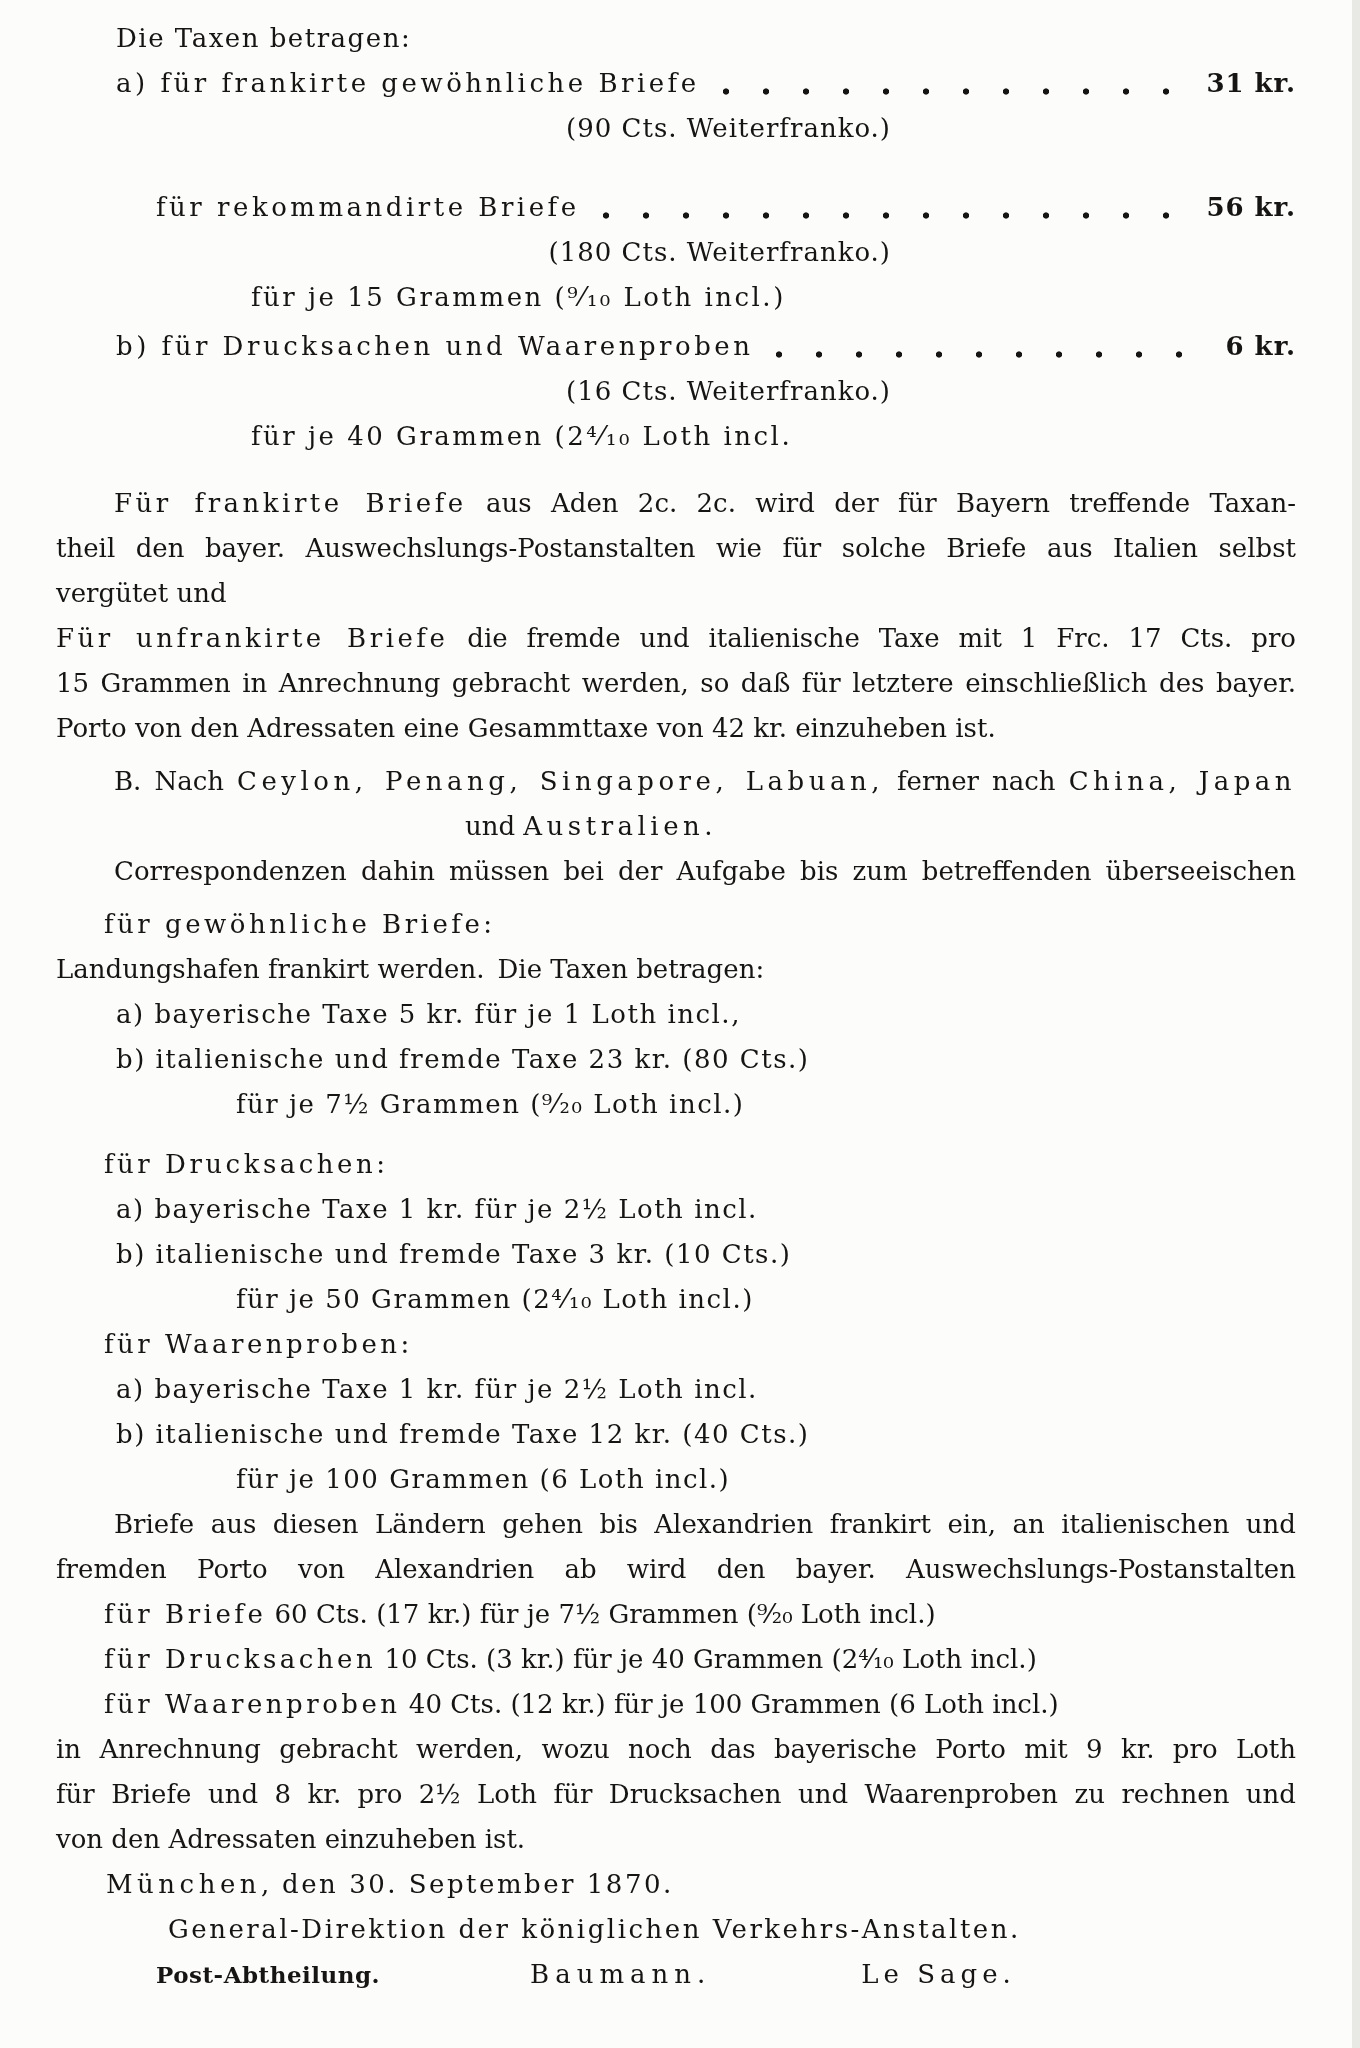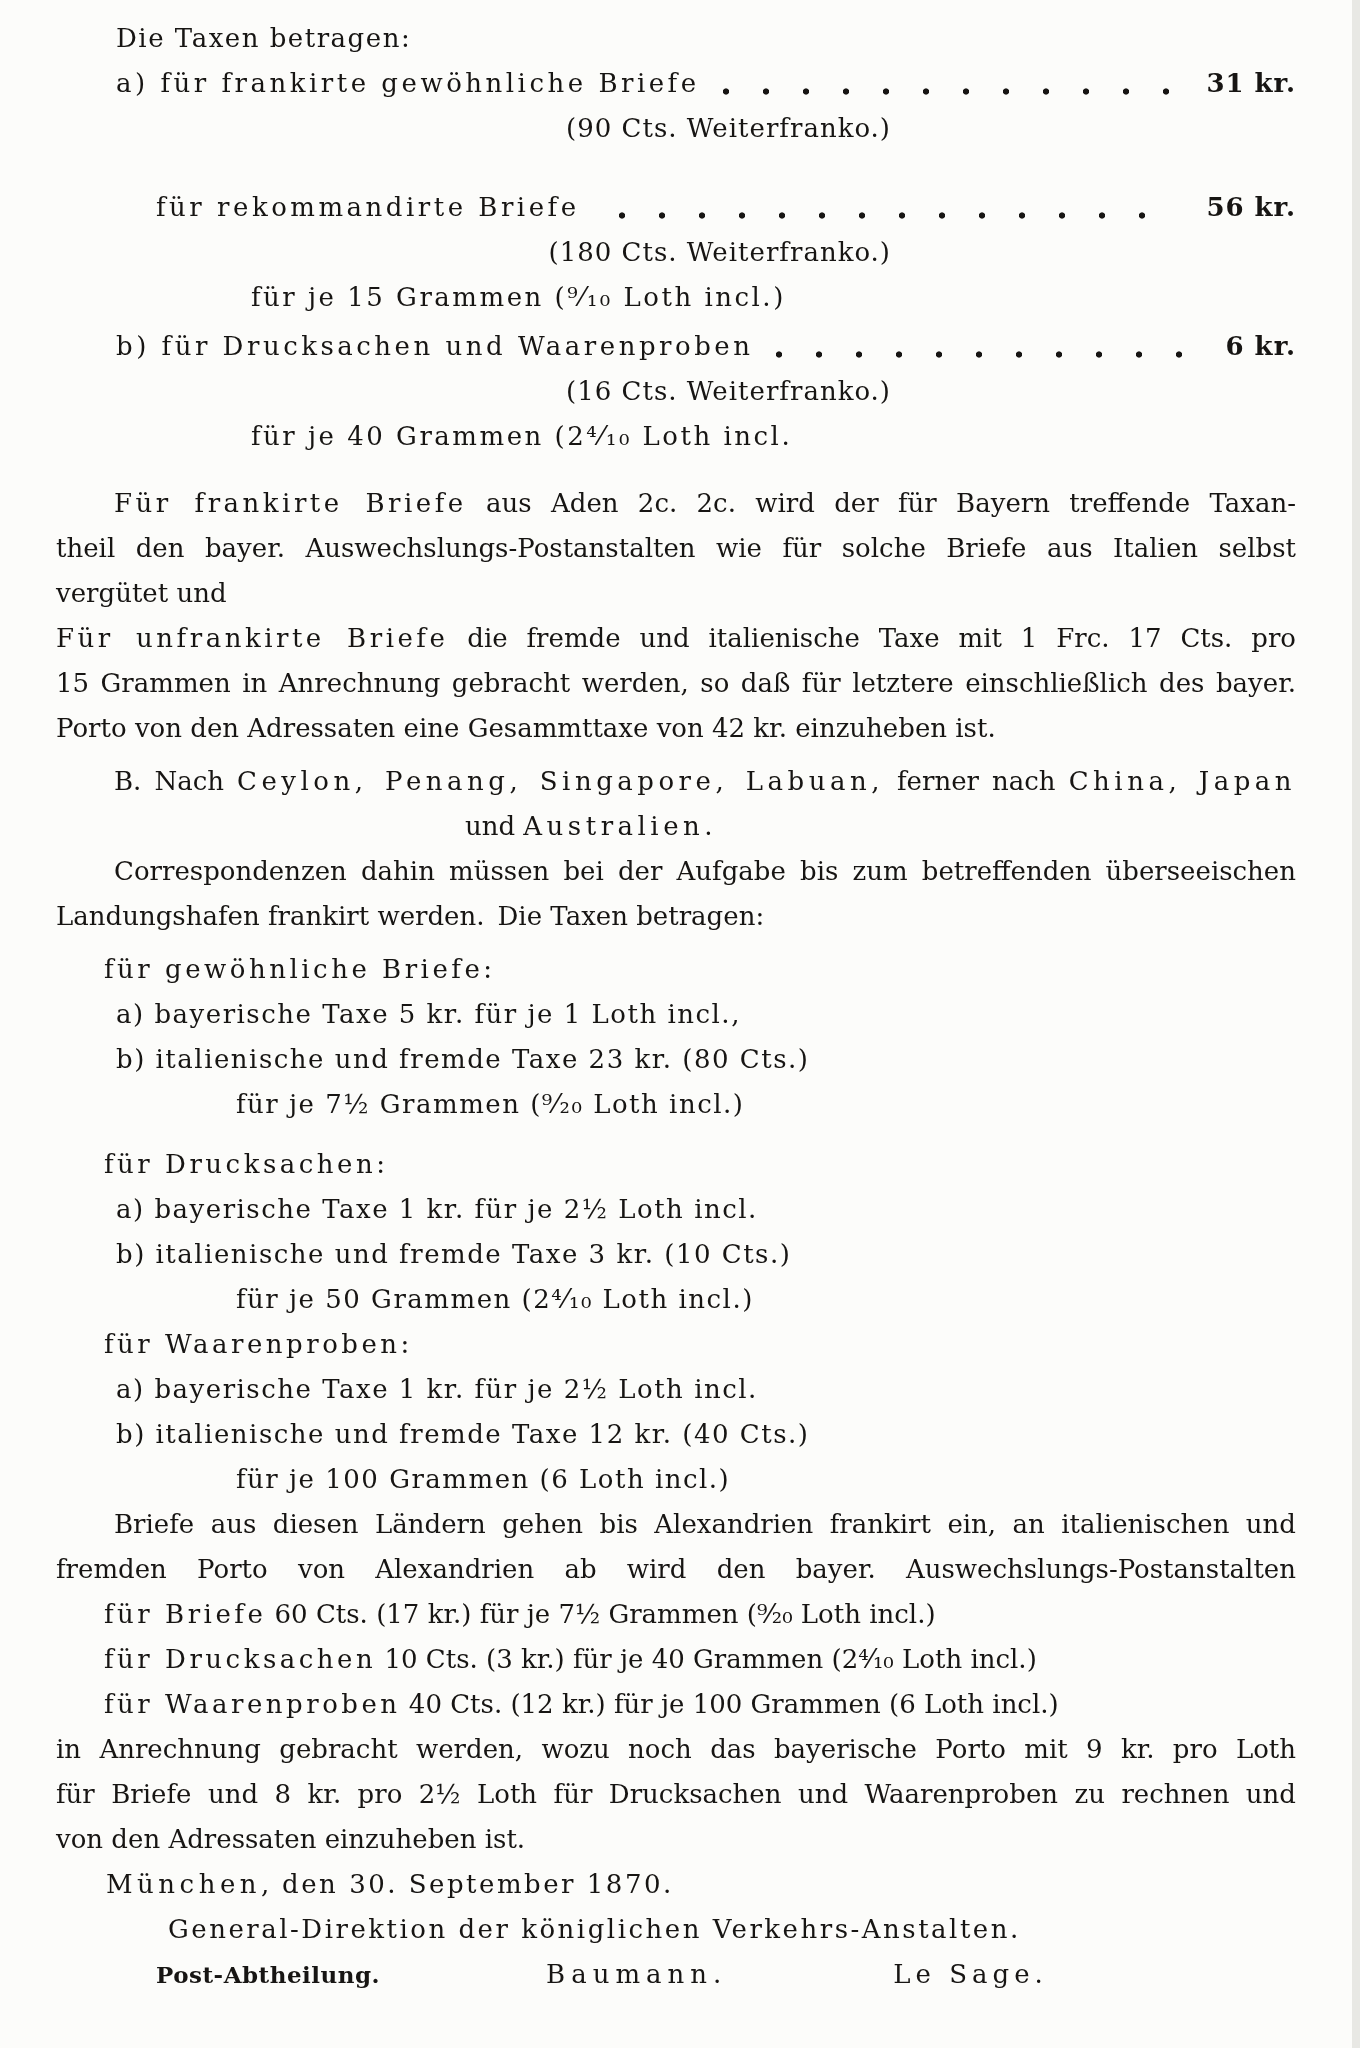--- a/index.html
+++ b/index.html
@@ -13,21 +13,21 @@
     overflow: hidden;
     position: relative;
   }
   .doc { padding: 16px 56px 0 56px; }
   .ln { line-height: 45px; }
 
   
   .ml48  { margin-left: 48px; }
   .ml50  { margin-left: 50px; }
   .ml60  { margin-left: 60px; }
-  .ml100 { margin-left: 100px; gap: 16px; }
+  .ml100 { margin-left: 100px; }
   .ml112 { margin-left: 112px; }
   .ml180 { margin-left: 180px; }
   .ml195 { margin-left: 195px; }
 
   
   .sp1 { letter-spacing: 1.5px; }
   .sp2 { letter-spacing: 2.5px; }
   .sp3 { letter-spacing: 3.5px; }
   .sp4 { letter-spacing: 4.5px; }
 
@@ -112,23 +112,23 @@
       <span class="sp4">Ceylon, Penang, Singapore, Labuan,</span>
       <span>ferner nach</span>
       <span class="sp4">China, Japan</span>
     </div>
     <div class="ln center">
       <span>und</span>
       <span class="sp4">Australien.</span>
     </div>
 
     <div class="ln just ti">Correspondenzen dahin müssen bei der Aufgabe bis zum betreffenden überseeischen</div>
+    <div class="ln ml48 sp3 gD">für gewöhnliche Briefe:</div>
+
     <div class="ln">Landungshafen frankirt werden. Die Taxen betragen:</div>
-
-    <div class="ln ml48 sp3 gD">für gewöhnliche Briefe:</div>
     <div class="ln ml60 sp1">a) bayerische Taxe 5 kr. für je 1 Loth incl.,</div>
     <div class="ln ml60 sp1">b) italienische und fremde Taxe 23 kr. (80 Cts.)</div>
     <div class="ln ml180 sp1">für je 7½ Grammen (⁹⁄₂₀ Loth incl.)</div>
 
     <div class="ln ml48 sp3 gE">für Drucksachen:</div>
     <div class="ln ml60 sp1">a) bayerische Taxe 1 kr. für je 2½ Loth incl.</div>
     <div class="ln ml60 sp1">b) italienische und fremde Taxe 3 kr. (10 Cts.)</div>
     <div class="ln ml180 sp1">für je 50 Grammen (2⁴⁄₁₀ Loth incl.)</div>
 
     <div class="ln ml48 sp3">für Waarenproben:</div>

